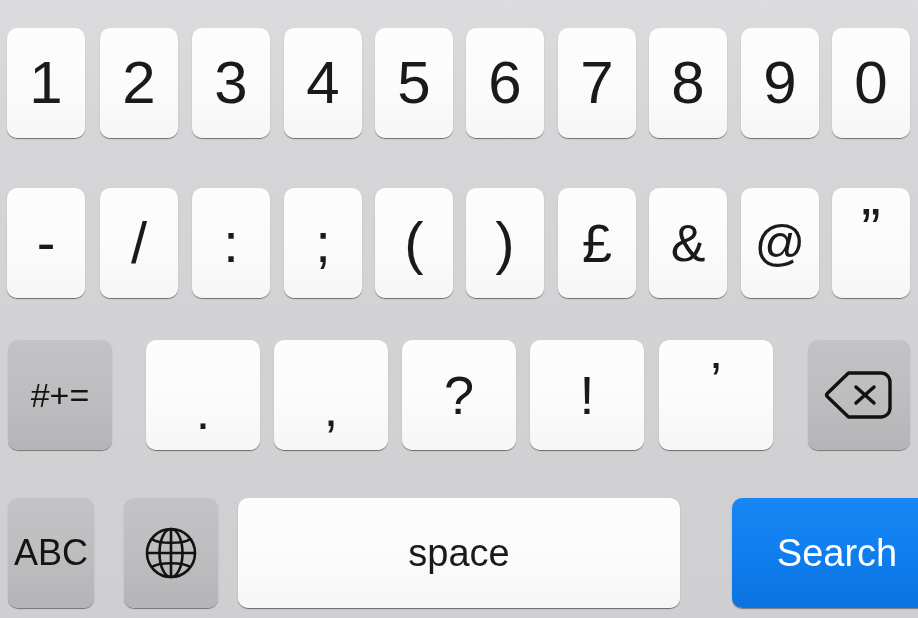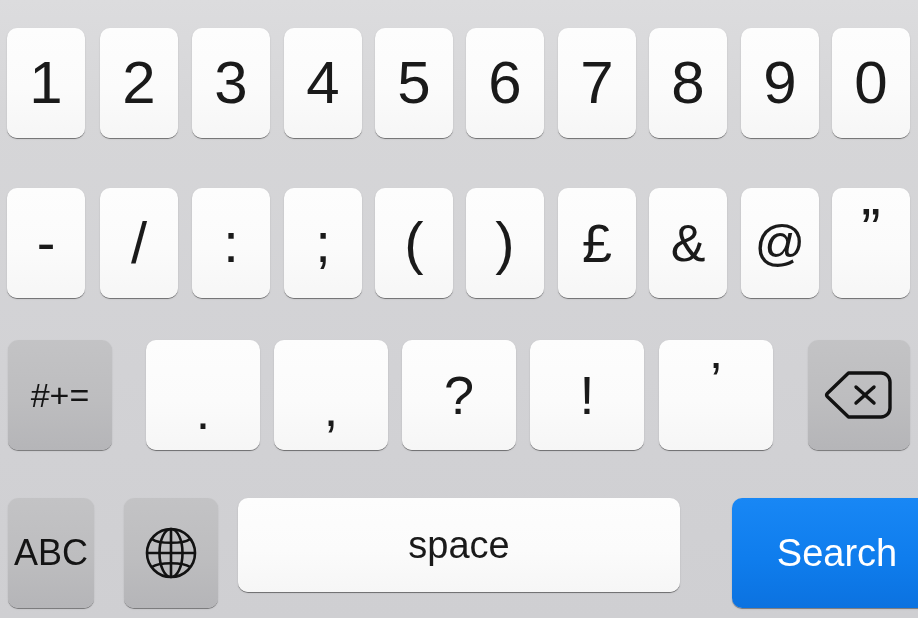--- a/index.html
+++ b/index.html
@@ -220,20 +220,20 @@
       <svg viewBox="0 0 56 56" xmlns="http://www.w3.org/2000/svg">
         <circle cx="28" cy="28" r="24" fill="none" stroke="#121212" stroke-width="2.6"></circle>
         <line x1="4" y1="28" x2="52" y2="28" stroke="#121212" stroke-width="2.6"></line>
         <line x1="28" y1="4" x2="28" y2="52" stroke="#121212" stroke-width="2.6"></line>
         <ellipse cx="28" cy="28" rx="11.5" ry="24" fill="none" stroke="#121212" stroke-width="2.6"></ellipse>
         <path d="M9.2 14.2 C16 19 40 19 46.8 14.2" fill="none" stroke="#121212" stroke-width="2.6"></path>
         <path d="M9.2 41.8 C16 37 40 37 46.8 41.8" fill="none" stroke="#121212" stroke-width="2.6"></path>
       </svg>
     </span>
   </div>
-  <div class="key light row4" style="left:238px; top:498px; width:442px; height:94px;">
+  <div class="key light row4" style="left:238px; top:498px; width:442px; height:110px;">
     <span class="cap space">space</span>
   </div>
   <div class="key blue row4" style="left:700px; top:498px; width:210px; height:110px;">
     <span class="cap search">Search</span>
   </div>
 
 </div>
 
 </body></html>

